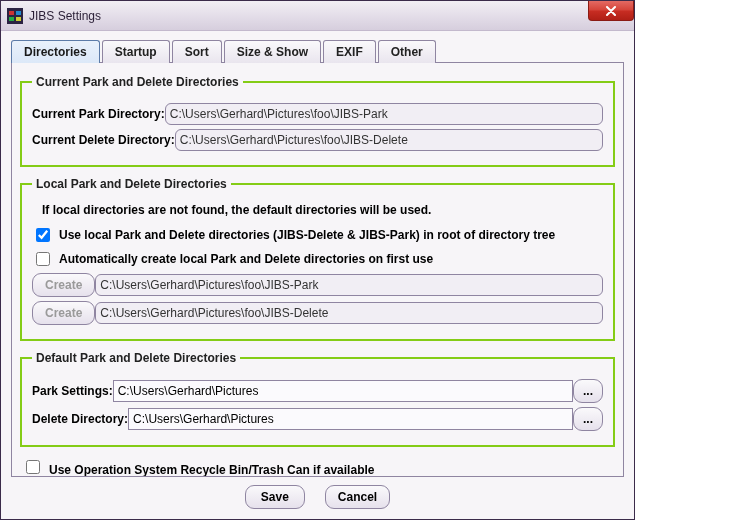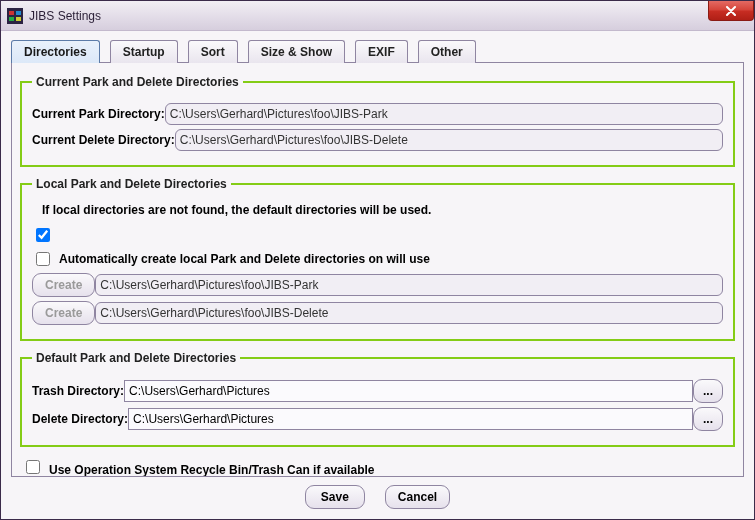--- a/index.html
+++ b/index.html
@@ -4,21 +4,21 @@
 <style>
   * { box-sizing: border-box; }
   html, body { margin: 0; padding: 0; }
   body {
     font-family: Tahoma, "Segoe UI", Arial, sans-serif;
     font-size: 12px;
     color: #000;
     background: #fff;
   }
   .window {
-    width: 755px;
+    width: 635px;
     height: 520px;
     border: 1px solid #3b2b4a;
     background: #ece9ed;
     display: flex;
     flex-direction: column;
     position: relative;
   }
   .titlebar {
     height: 30px;
     background: linear-gradient(to bottom, #f2eff4 0%, #e4dee9 50%, #d6cedd 100%);
@@ -59,21 +59,21 @@
   .client {
     flex: 1;
     padding: 8px 10px 10px 10px;
     background: #f7f5f8;
     overflow: hidden;
     display: flex;
     flex-direction: column;
   }
   .tabs-strip {
     display: flex;
-    gap: 10px;
+    gap: 2px;
     border-bottom: 1px solid #8f85a1;
     padding: 0 0;
   }
   .tab {
     padding: 4px 12px;
     border: 1px solid #8f85a1;
     border-bottom: none;
     background: linear-gradient(to bottom,#faf9fb,#e9e5ee);
     border-top-left-radius: 3px;
     border-top-right-radius: 3px;
@@ -223,41 +223,42 @@
           <input class="textfield readonly" readonly="" value="C:\Users\Gerhard\Pictures\foo\JIBS-Delete" style="">
         </div>
       </fieldset>
 
       <fieldset class="group">
         <legend>Local Park and Delete Directories</legend>
         <div class="notice">If local directories are not found, the default directories will be used.</div>
 
         <label class="checkrow">
           <input type="checkbox" checked="" style="">
+          <span>Use local Park and Delete directories (JIBS-Delete &amp; JIBS-Park) in root of directory tree</span>
         </label>
 
         <label class="checkrow">
           <input type="checkbox" style="">
-          <span>Automatically create local Park and Delete directories on will use</span>
+          <span>Automatically create local Park and Delete directories on first use</span>
         </label>
 
         <div class="row">
           <button class="btn" disabled="">Create</button>
           <input class="textfield readonly" readonly="" value="C:\Users\Gerhard\Pictures\foo\JIBS-Park" style="">
         </div>
         <div class="row">
           <button class="btn" disabled="">Create</button>
           <input class="textfield readonly" readonly="" value="C:\Users\Gerhard\Pictures\foo\JIBS-Delete" style="">
         </div>
       </fieldset>
 
       <fieldset class="group">
         <legend>Default Park and Delete Directories</legend>
         <div class="row">
-          <span class="label">Trash Directory:</span>
+          <span class="label">Park Settings:</span>
           <input class="textfield" value="C:\Users\Gerhard\Pictures" style="">
           <button class="btn small">...</button>
         </div>
         <div class="row">
           <span class="label">Delete Directory:</span>
           <input class="textfield" value="C:\Users\Gerhard\Pictures" style="">
           <button class="btn small">...</button>
         </div>
       </fieldset>
 

